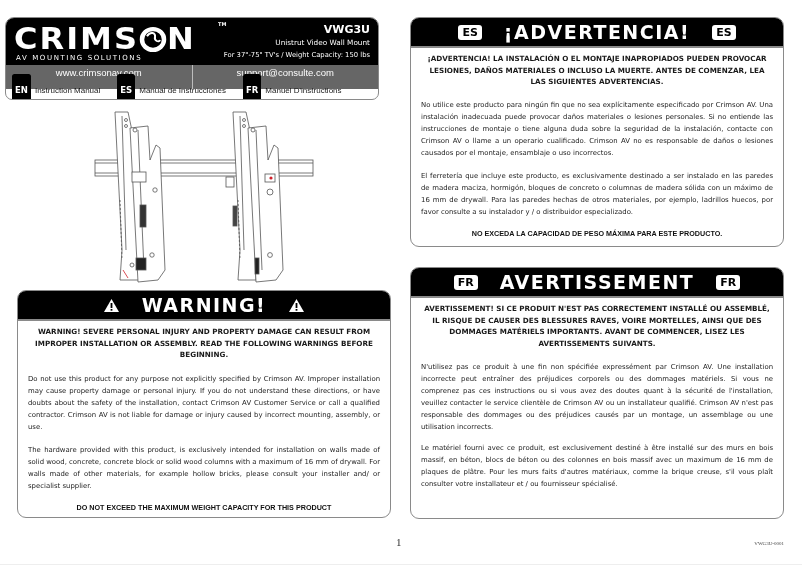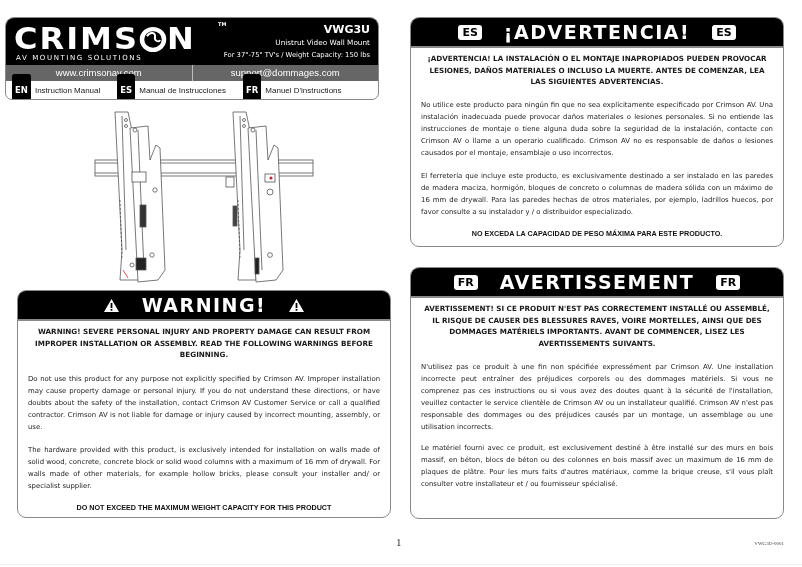--- a/index.html
+++ b/index.html
@@ -20,21 +20,21 @@
   .logo-tm { position: absolute; left: 212px; top: 3px; color: #fff; font-size: 5px; font-weight: bold; }
   .logo-sub {
     position: absolute; left: 10px; top: 36px; color: #fff; font-size: 7px; letter-spacing: 1.6px;
     font-family: "DejaVu Sans", sans-serif;
   }
   .model-code { position: absolute; right: 8px; top: 5px; color: #fff; font-weight: bold; font-size: 11px; }
   .model-name { position: absolute; right: 8px; top: 20px; color: #fff; font-size: 7.3px; }
   .model-spec { position: absolute; right: 8px; top: 33px; color: #fff; font-size: 6.8px; }
 
   .header-links {
-    position: absolute; left: 0; top: 47px; width: 100%; height: 16px; background: #666666;
+    position: absolute; left: 0; top: 47px; width: 100%; height: 24px; background: #666666;
     display: flex; color: #fff; font-family: "Liberation Sans", sans-serif; font-size: 9.5px;
   }
   .header-links .link-cell { flex: 1; text-align: center; line-height: 16px; }
   .header-links .link-cell:first-child { border-right: 1px solid #bdbdbd; }
   .lang-row {
     position: absolute; left: 0; top: 63px; width: 100%; height: 19px;
     display: flex; align-items: center; padding-left: 6px; font-family: "Liberation Sans", sans-serif; font-size: 8px;
   }
   .lang-item { display: flex; align-items: center; margin-right: 17px; }
   .lang-badge {
@@ -107,21 +107,21 @@
       </span><span>N</span>
     </div>
     <div class="logo-tm">TM</div>
     <div class="logo-sub">AV MOUNTING SOLUTIONS</div>
     <div class="model-code">VWG3U</div>
     <div class="model-name">Unistrut Video Wall Mount</div>
     <div class="model-spec">For 37"-75" TV's / Weight Capacity: 150 lbs</div>
   </div>
   <div class="header-links">
     <div class="link-cell">www.crimsonav.com</div>
-    <div class="link-cell">support@dommages.com</div>
+    <div class="link-cell">support@consulte.com</div>
   </div>
   <div class="lang-row">
     <div class="lang-item">
       <span class="lang-badge">EN</span>
       <span>Instruction Manual</span>
     </div>
     <div class="lang-item">
       <span class="lang-badge">ES</span>
       <span>Manual de Instrucciones</span>
     </div>

